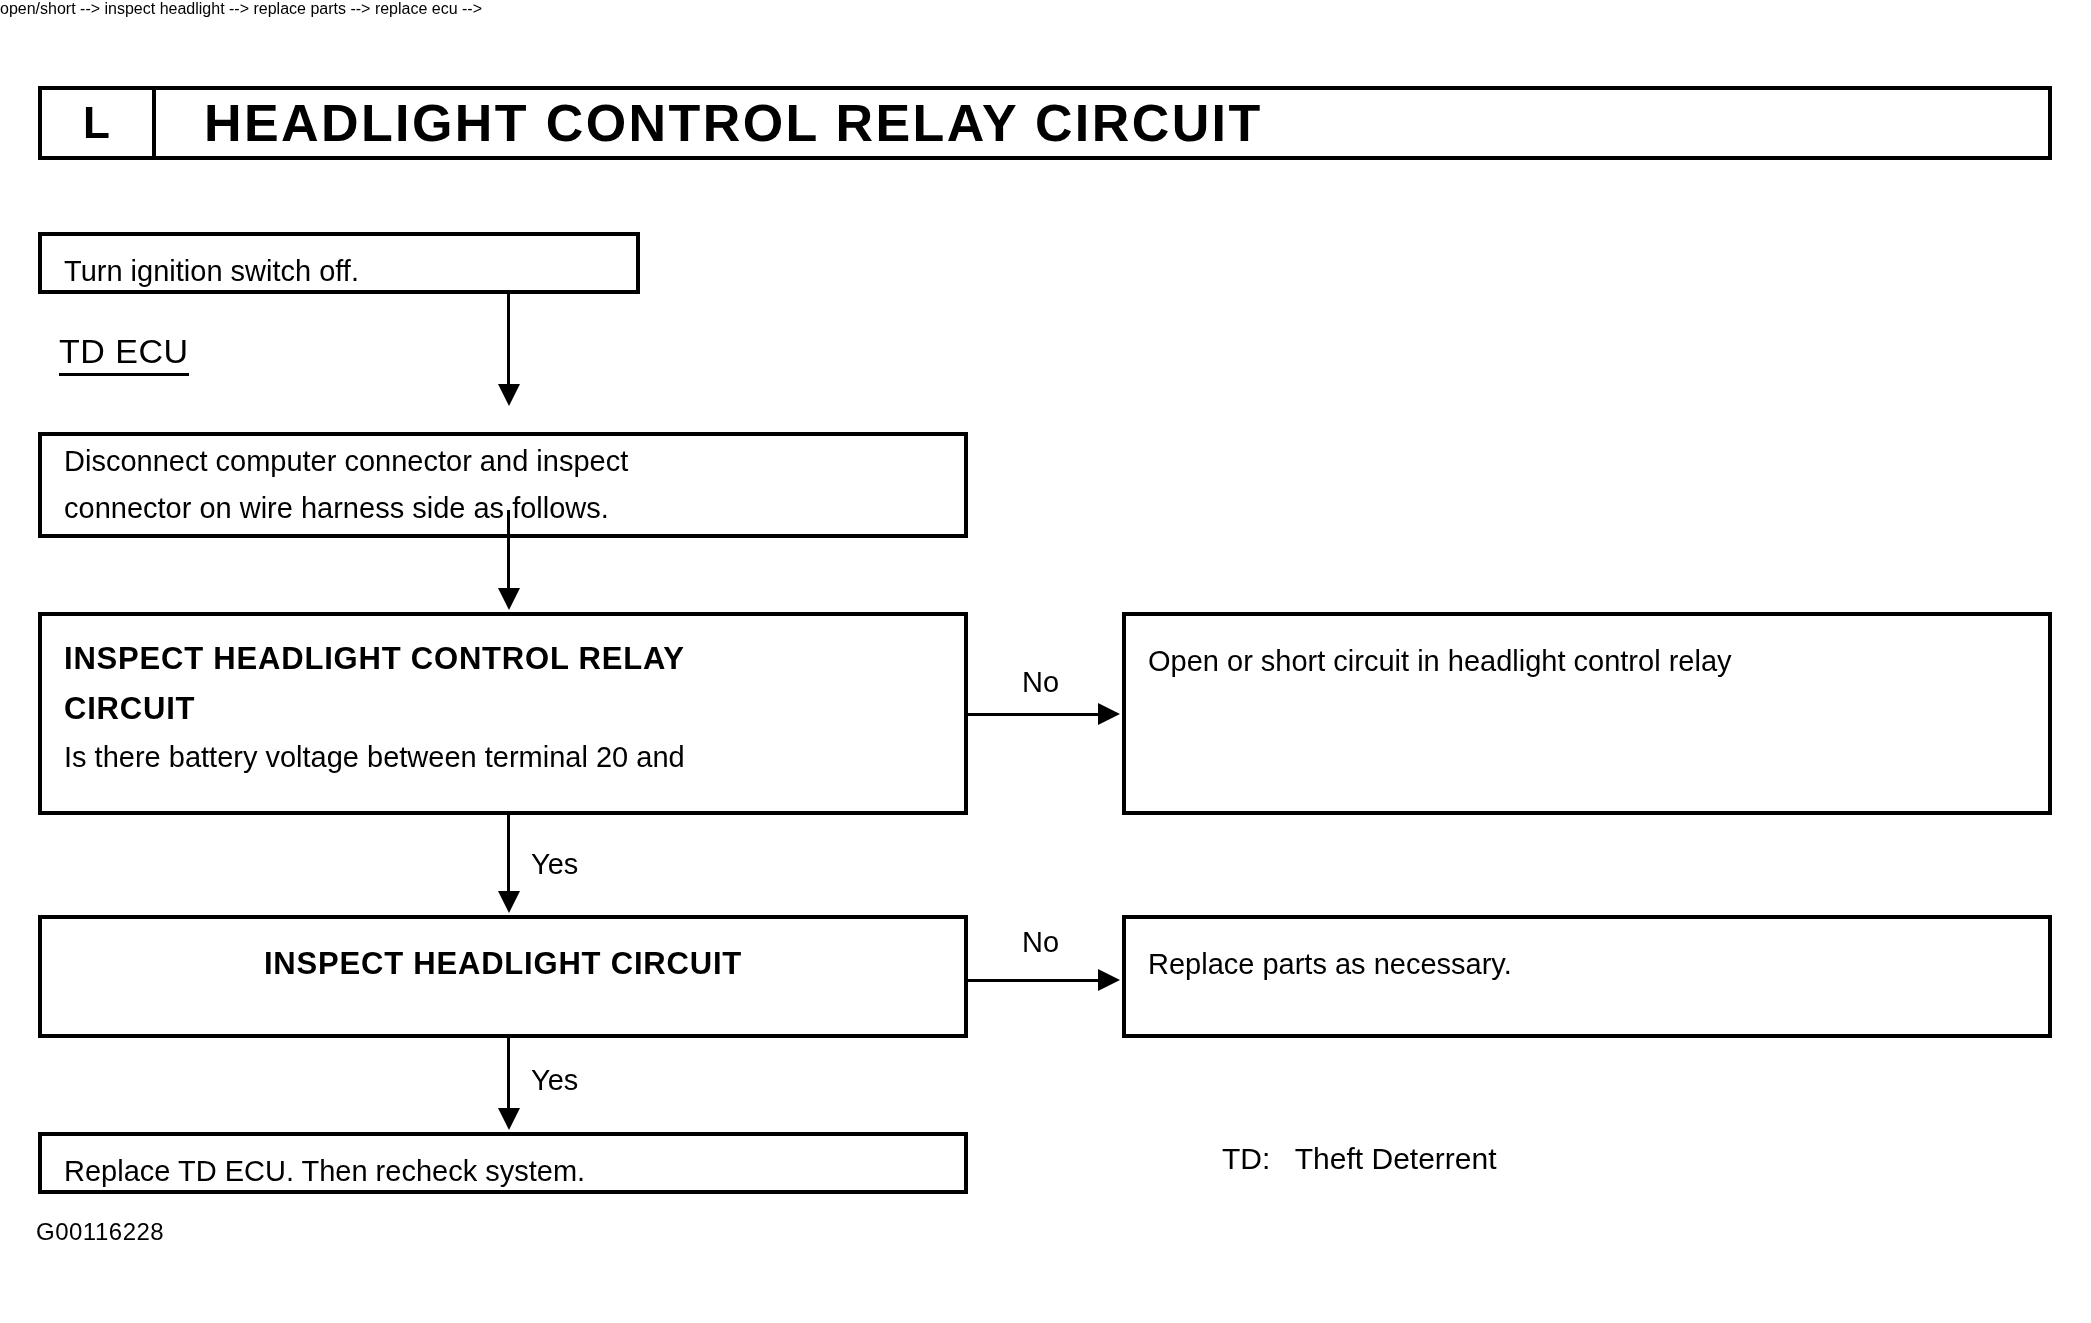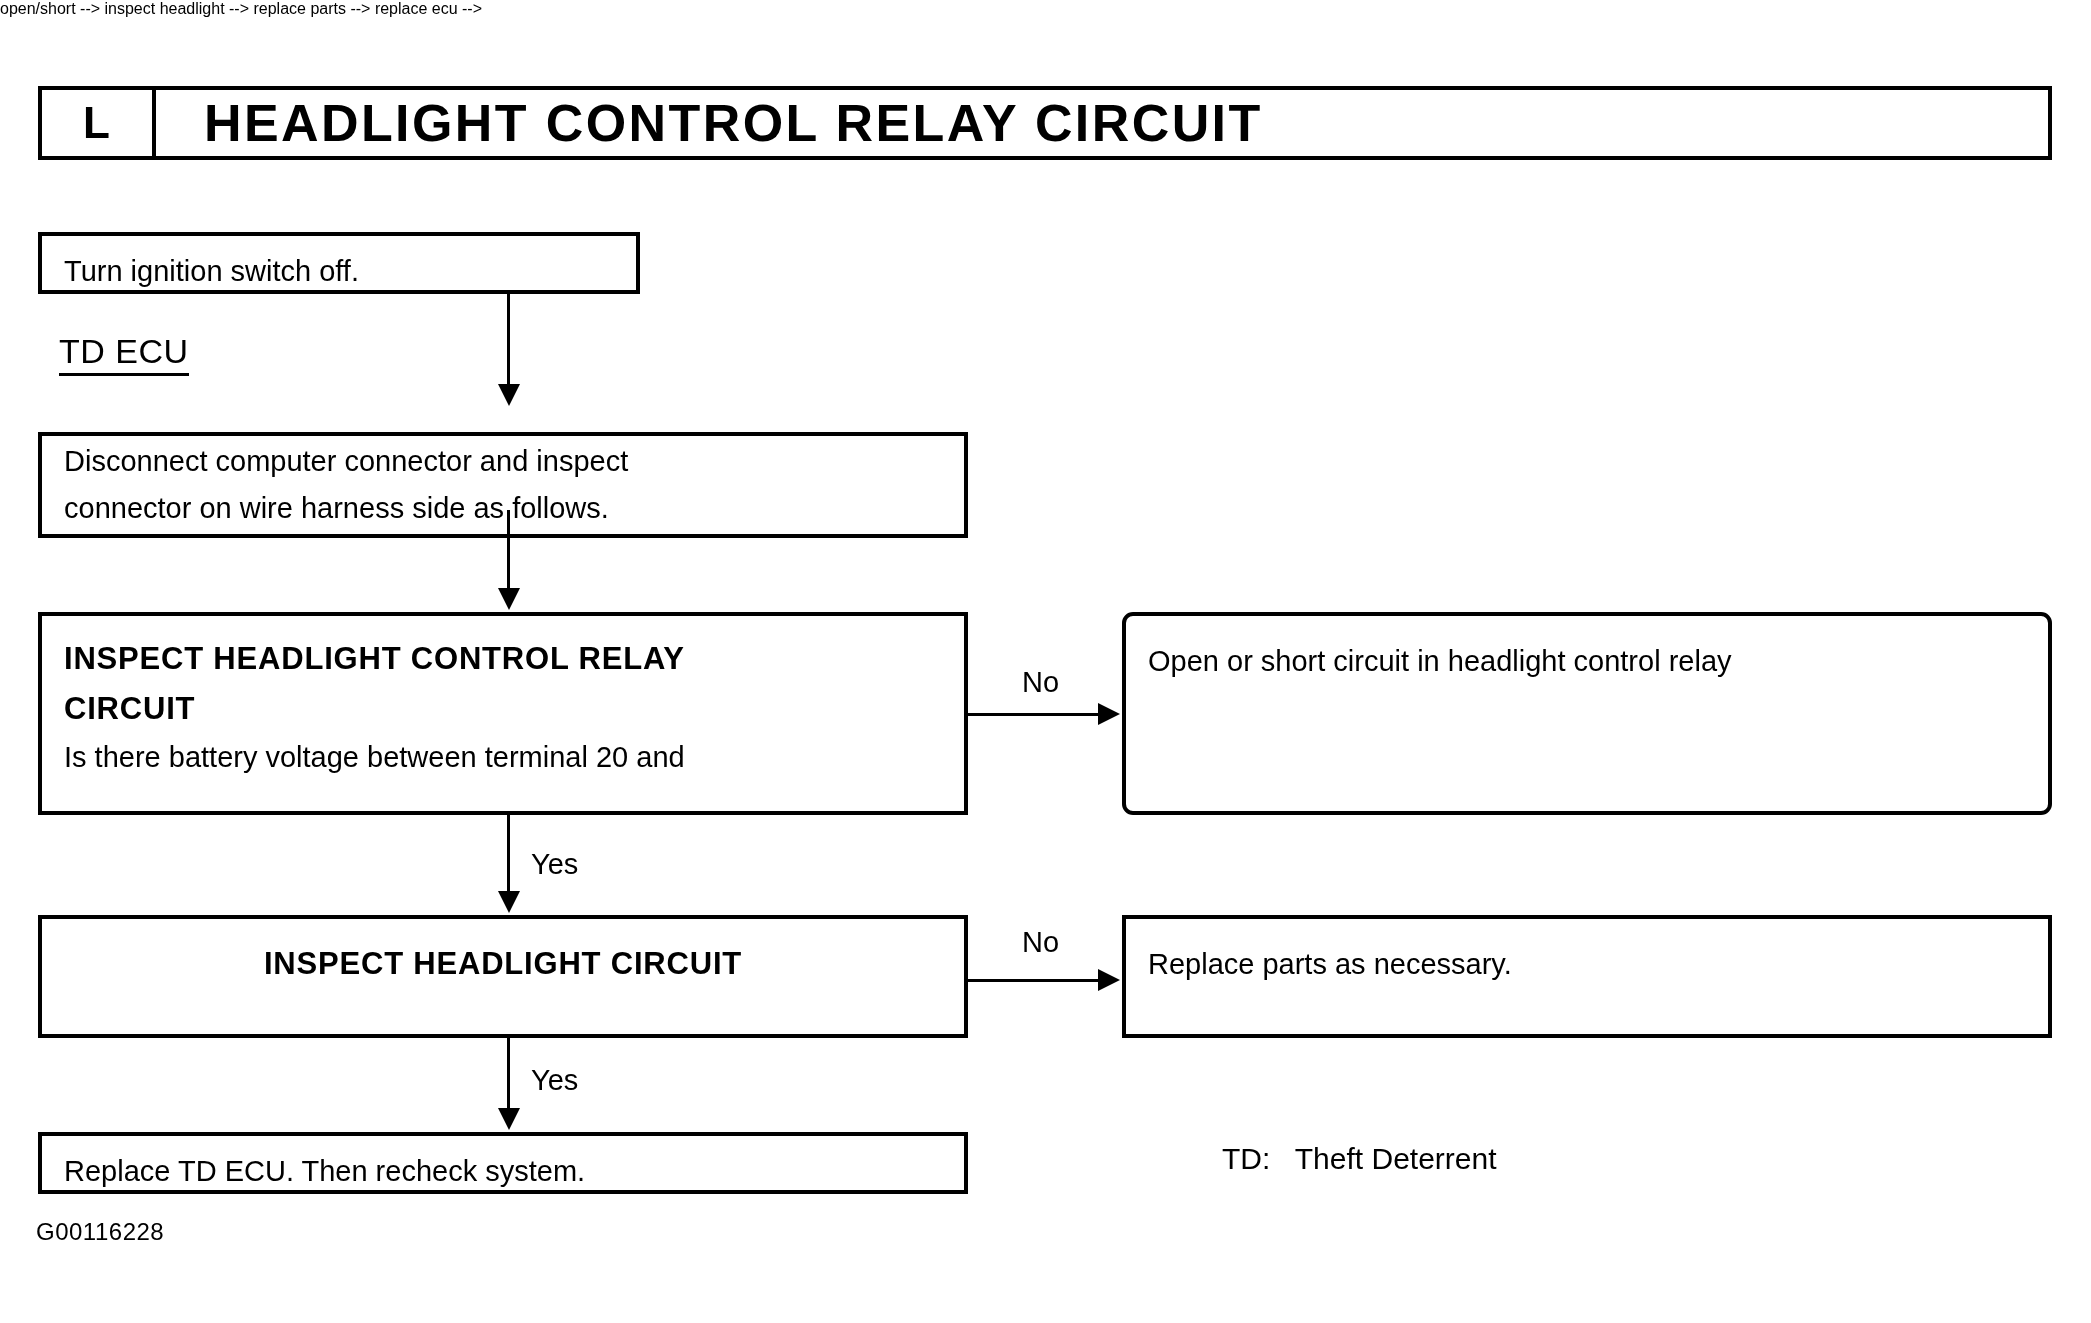--- a/index.html
+++ b/index.html
@@ -69,21 +69,21 @@
     font-weight: bold;
     font-size: 31px;
     line-height: 50px;
     letter-spacing: 0.8px;
   }
 
   
   #box-ignition   { left: 38px;  top: 232px;  width: 602px;  height: 62px; padding-top: 12px;}
   #box-disconnect { left: 38px;  top: 404px;  width: 930px;  height: 106px; padding-top: 2px; margin-top: 28px;}
   #box-inspect-relay { left: 38px; top: 612px; width: 930px; height: 203px; padding-top: 18px;}
-  #box-open-short { left: 1122px; top: 612px; width: 930px; height: 203px; padding-top: 22px; border-radius: 11px;}
+  #box-open-short { left: 1122px; top: 612px; width: 930px; height: 203px; padding-top: 22px;}
   #box-inspect-hl { left: 38px;  top: 915px;  width: 930px;  height: 123px; padding-top: 20px; text-align: center;}
   #box-replace-parts { left: 1122px; top: 915px; width: 930px; height: 123px; padding-top: 22px;}
   #box-replace-ecu { left: 38px; top: 1132px; width: 930px; height: 62px; padding-top: 12px;}
 
   
   #td-ecu-label {
     position: absolute;
     left: 38px;
     top: 332px;
     font-size: 34px;

